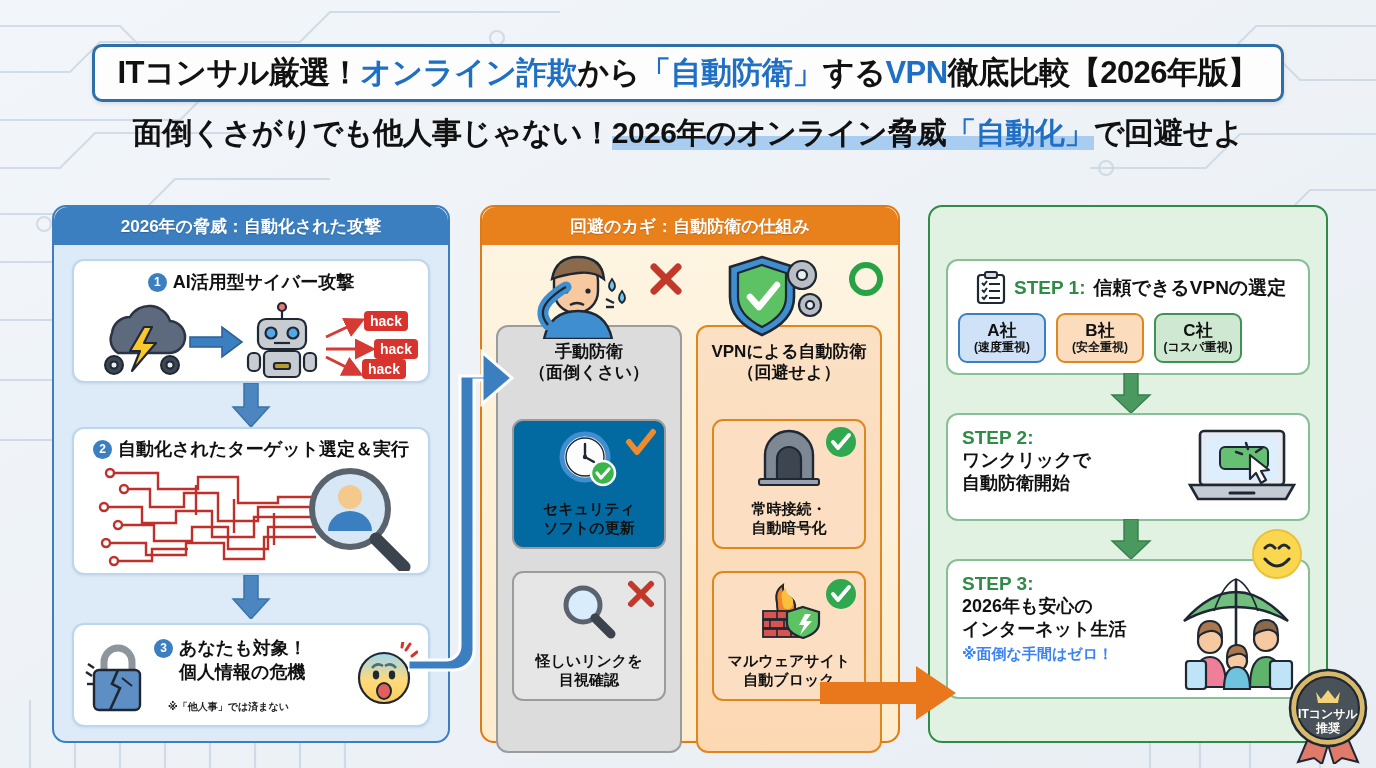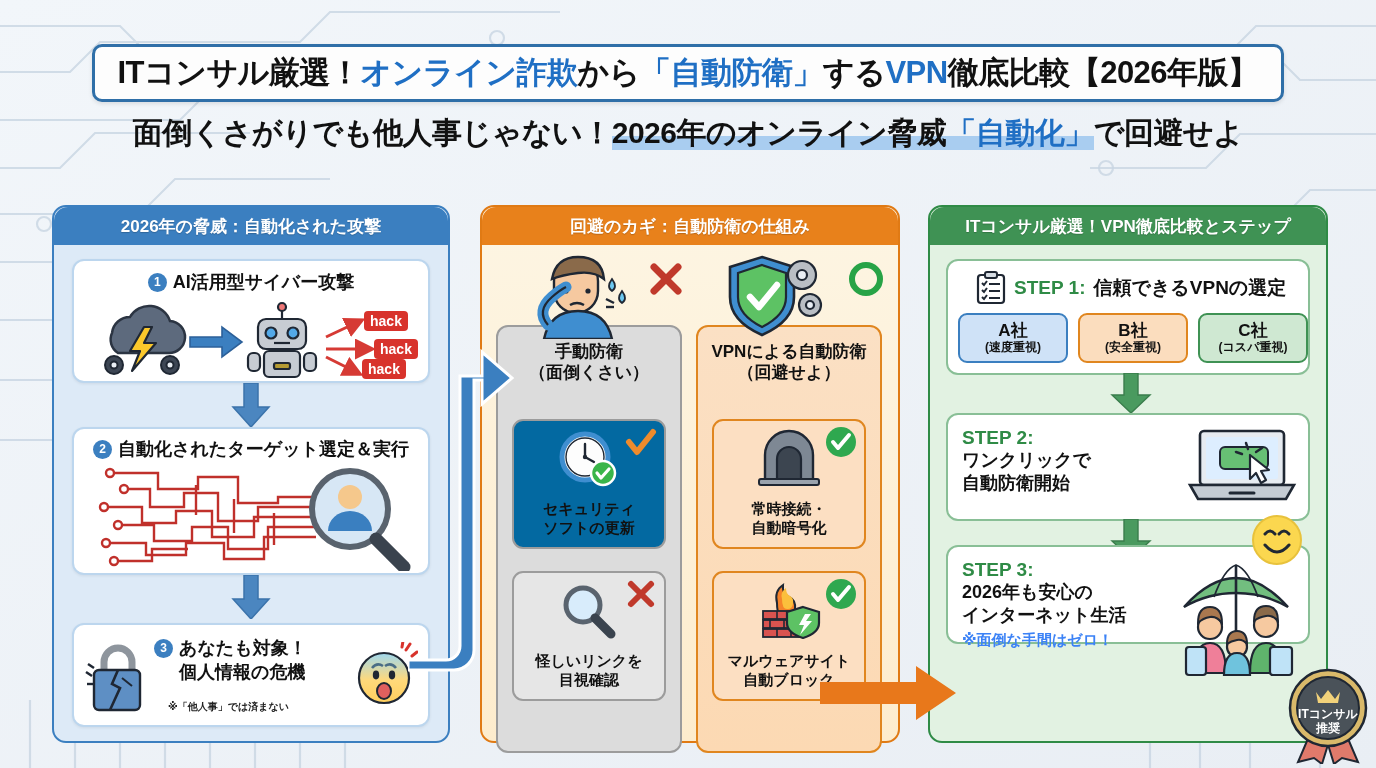--- a/index.html
+++ b/index.html
@@ -146,29 +146,29 @@
     font-size: 15px; font-weight: 700; color: #111; line-height: 1.28; }
   .mbox-mark { position: absolute; right: 6px; top: 4px; width: 34px; height: 34px; }
 
   
   .stepcard {
     position: absolute; left: 16px; width: 364px; background: #fff;
     border: 2px solid #89bf96; border-radius: 12px;
   }
   #step1 { top: 14px; height: 116px; }
   #step2 { top: 168px; height: 108px; }
-  #step3 { top: 300px; height: 99px; padding-left: 24px; }
+  #step3 { top: 314px; height: 140px; padding-left: 24px; }
 
   #step1-head { position:absolute; left:12px; top:10px; display:flex; align-items:center; gap:8px;margin-left:16px; }
   .step-label { font-size: 19px; font-weight: 700; color: #2f8b46; white-space: nowrap; }
   .step-title { font-size: 19px; font-weight: 700; color: #111; white-space: nowrap; }
 
   #vendor-row { position: absolute; left: 10px; top: 52px; display: flex; gap: 10px; }
   .vendor {
-    width: 110px; height: 50px; border-radius: 9px;
+    width: 88px; height: 50px; border-radius: 9px;
     display: flex; flex-direction: column; align-items: center; justify-content: center;
     line-height: 1.1;
   }
   .vendor .vn { font-size: 17px; font-weight: 700; color: #111; }
   .vendor .vs { font-size: 12px; font-weight: 700; color: #111; }
   #vendor-a { background: #cfe2f7; border: 2px solid #3b7fc0; }
   #vendor-b { background: #fbddbe; border: 2px solid #e0861f; }
   #vendor-c { background: #cfe8d2; border: 2px solid #3f9254; }
 
   #step2-text { position:absolute; left:14px; top:12px; }
@@ -536,21 +536,20 @@
         <div class="mbox-label">
           <div>マルウェアサイト</div>
           <div>自動ブロック</div>
         </div>
       </div>
     </div>
   </div>
 </div>
 
 <div class="panel" id="panel-steps">
-  <div class="panel-head">ITコンサル厳選！VPN徹底比較とステップ</div>
   <div class="panel-body">
 
     <div class="stepcard" id="step1">
       <div id="step1-head">
         <svg width="30" height="34" viewBox="0 0 30 34">
           <rect x="2" y="4" width="26" height="28" rx="3" fill="#fff" stroke="#1f2733" stroke-width="2.2"></rect>
           <rect x="9" y="1" width="12" height="6" rx="2" fill="#d7dde4" stroke="#1f2733" stroke-width="2"></rect>
           <g stroke="#1f2733" stroke-width="2">
               <line x1="13" y1="13" x2="24" y2="13"></line>
               <line x1="13" y1="20" x2="24" y2="20"></line>

